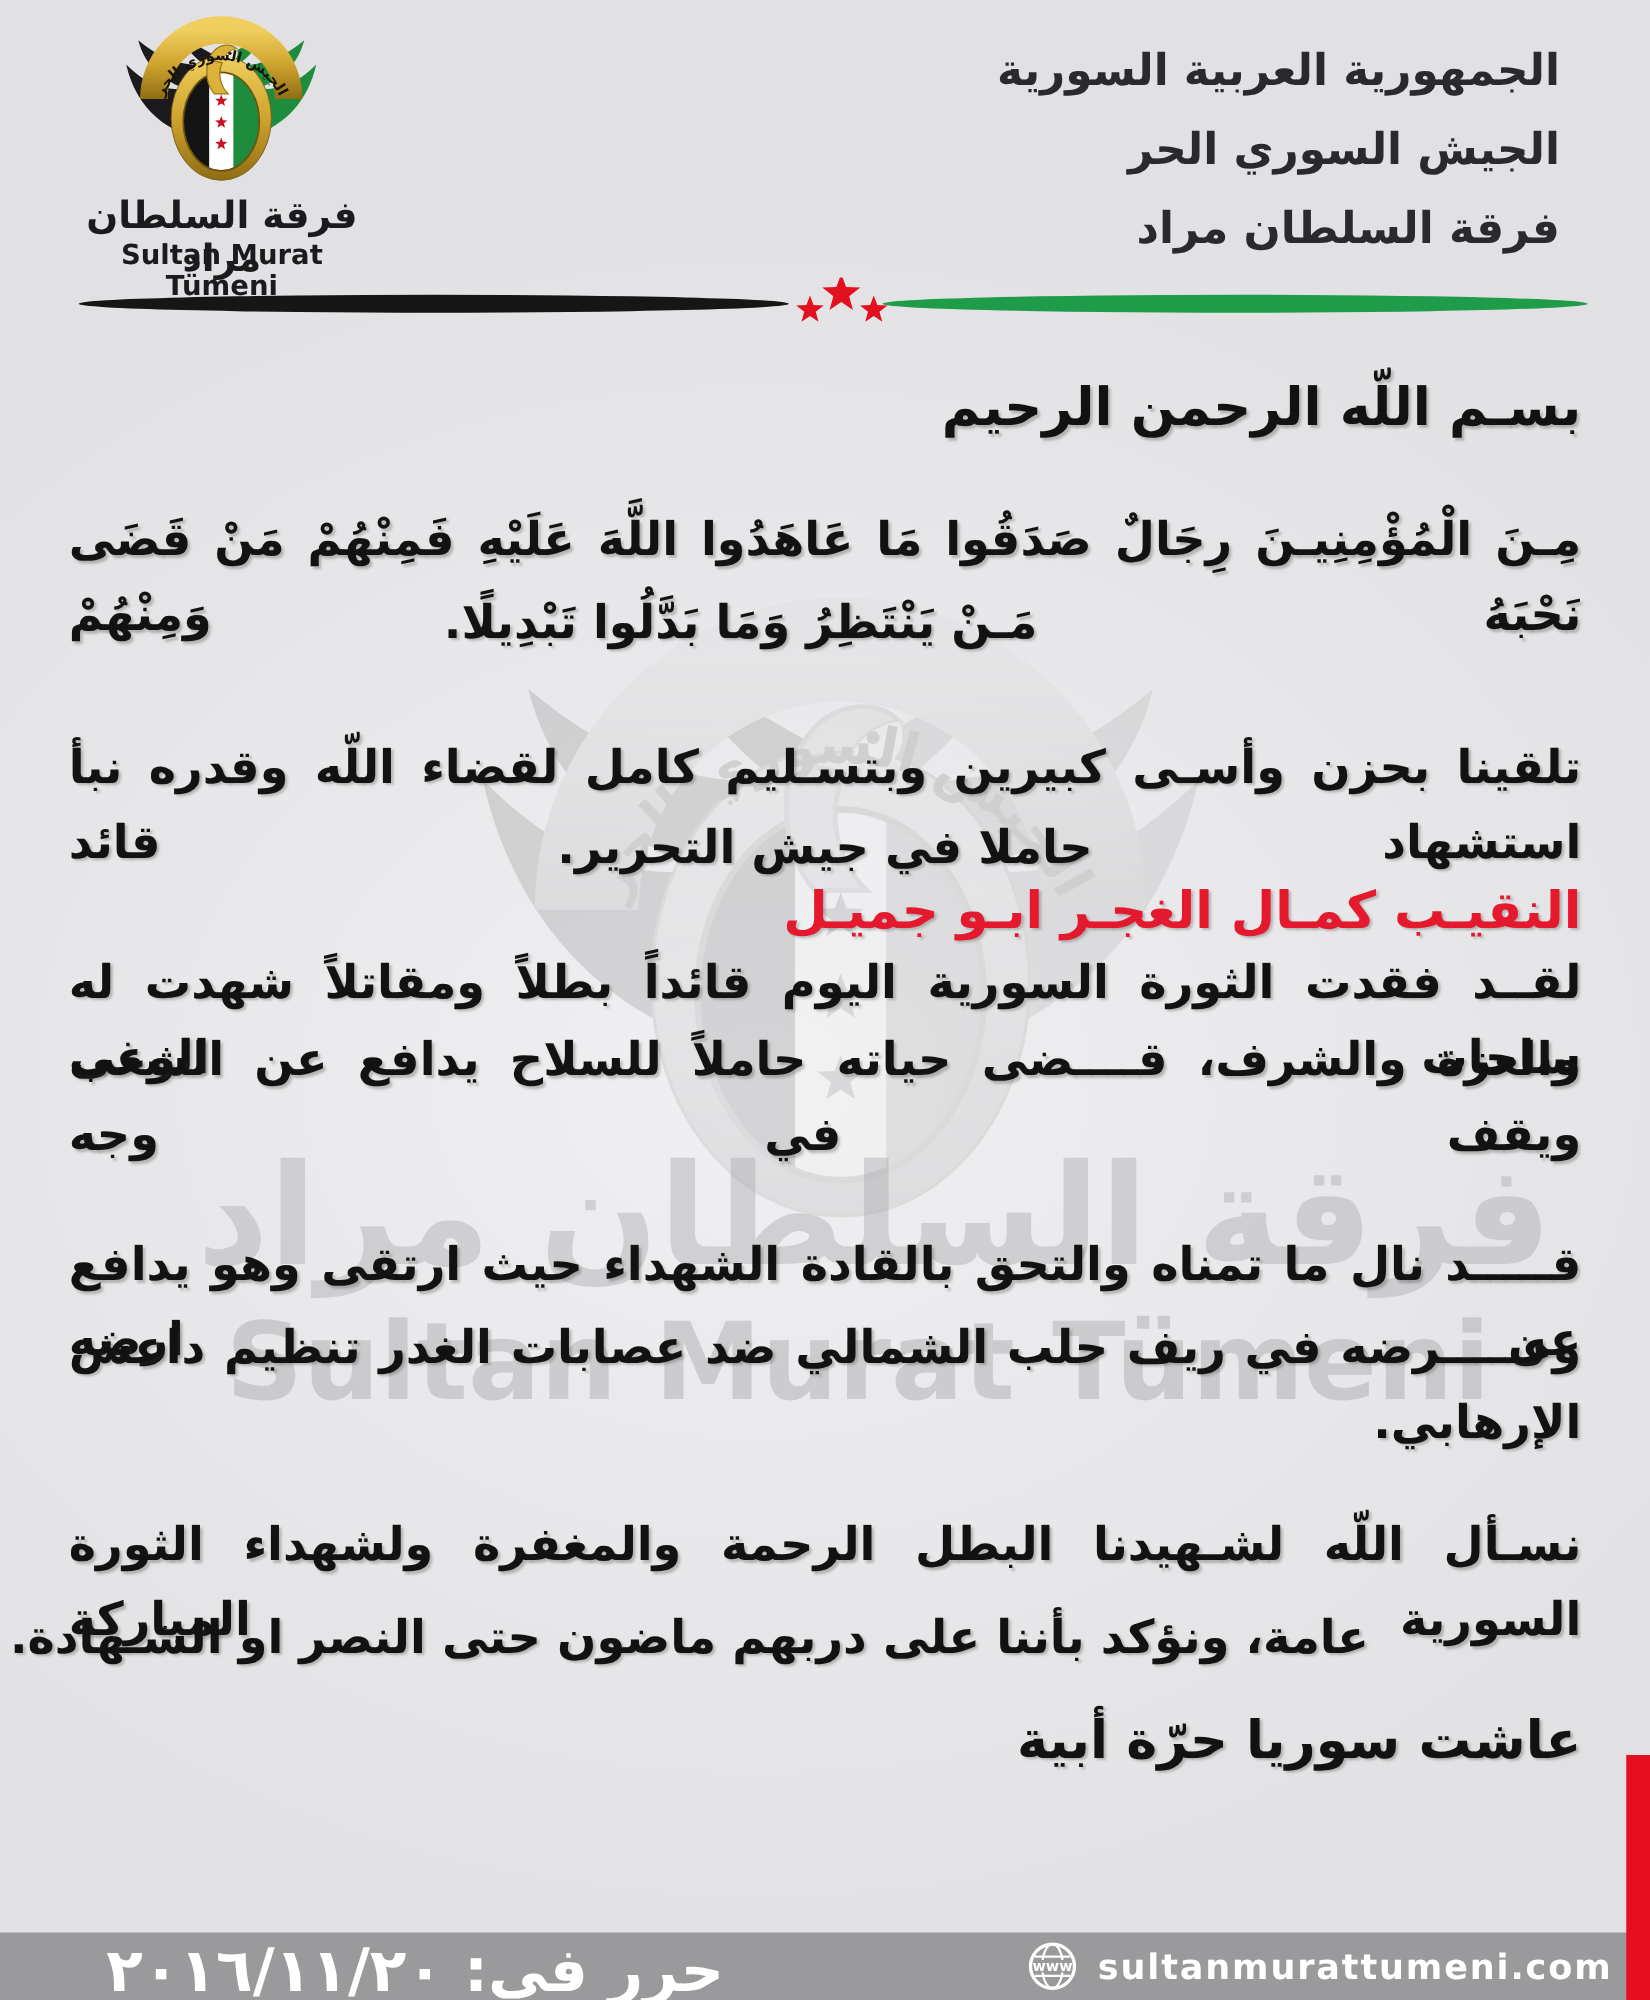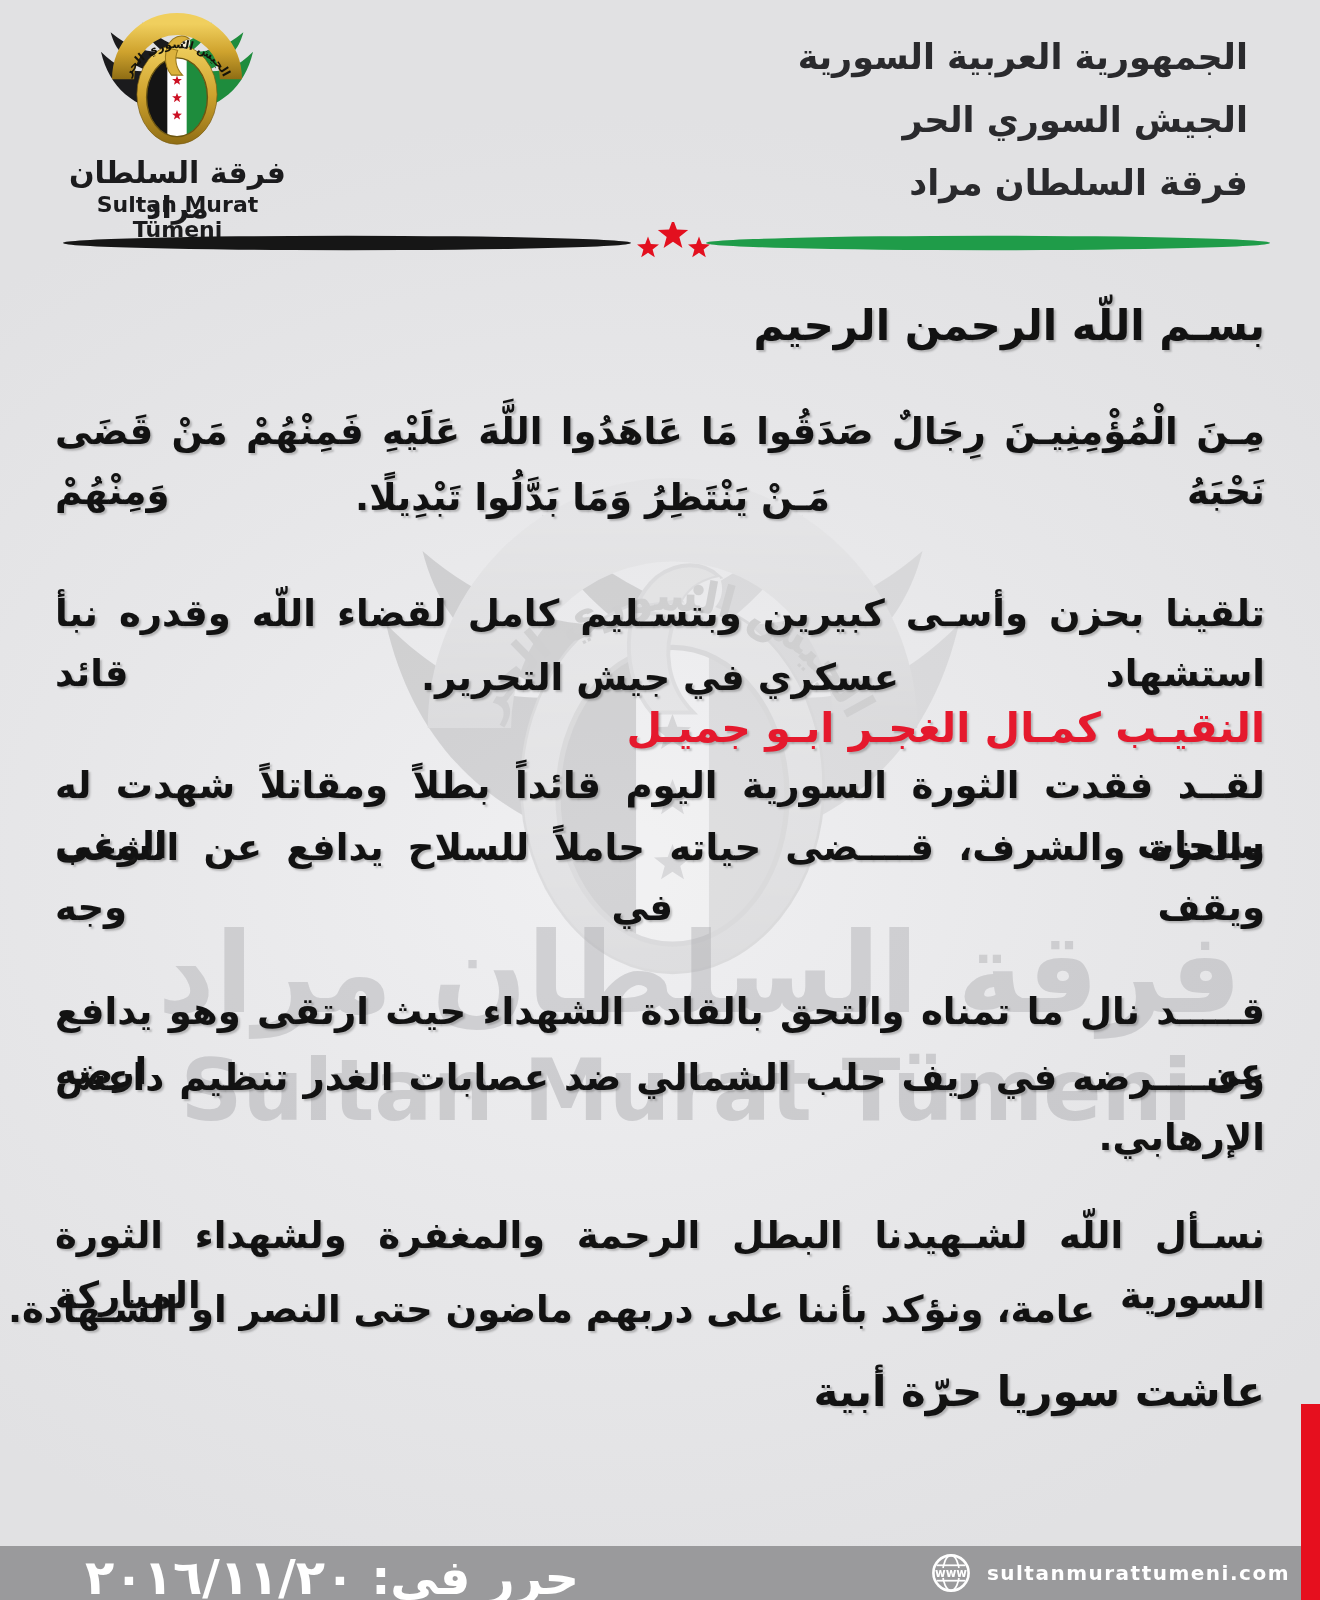--- a/index.html
+++ b/index.html
@@ -35,21 +35,21 @@
   .pr170{padding-right:170px; width:1040px;}
   .basmala{font-size:42px;}
   .redname{color:#e5192d; font-size:41px;}
   .closing{font-size:42px;}
   
   .bar{position:absolute; left:0; top:1546px; width:1320px; height:54px; background:#9a9a9c; z-index:4;}
   .date{position:absolute; left:55px; top:1549px; direction:rtl; color:#fff;
         font-size:48px; font-weight:bold; z-index:5; white-space:nowrap;margin-left:30px;}
   .site{position:absolute; right:30px; top:1551px; display:flex; align-items:center; gap:14px;
         color:#fff; z-index:5;}
-  .site-text{font-size:20px; font-weight:bold; letter-spacing:1.5px;}
+  .site-text{font-size:28px; font-weight:bold; letter-spacing:1.5px;}
   .globe{width:44px; height:44px;}
   .redstripe{position:absolute; right:0; top:1404px; width:19px; height:196px;
              background:#e60f1e; z-index:6;}
 </style>
 </head>
 <body>
 
 <div class="page">
 
   <svg class="logo-svg" viewBox="0 0 240 230">
@@ -114,21 +114,21 @@
   </svg>
   <div class="wm-ar">فرقة السلطان مراد</div>
   <div class="wm-en">Sultan Murat Tümeni</div>
 
   <div class="line basmala center" style="top:296px">بسـم اللّه الرحمن الرحيم</div>
 
   <div class="line stretch" style="top:402px">مِـنَ الْمُؤْمِنِيـنَ رِجَالٌ صَدَقُوا مَا عَاهَدُوا اللَّهَ عَلَيْهِ فَمِنْهُمْ مَنْ قَضَى نَحْبَهُ وَمِنْهُمْ</div>
   <div class="line right pr135" style="top:468px">مَـنْ يَنْتَظِرُ وَمَا بَدَّلُوا تَبْدِيلًا.</div>
 
   <div class="line stretch" style="top:584px">تلقينا بحزن وأسـى كبيرين وبتسـليم كامل لقضاء اللّه وقدره نبأ استشهاد قائد</div>
-  <div class="line right" style="top:648px">عسكري في جيش التحرير.</div>
+  <div class="line right" style="top:648px">حاملا في جيش التحرير.</div>
 
   <div class="line redname center" style="top:698px">النقيـب كمـال الغجـر ابـو جميـل</div>
 
   <div class="line stretch" style="top:756px">لقــد فقدت الثورة السورية اليوم قائداً بطلاً ومقاتلاً شهدت له ساحات الوغى</div>
   <div class="line stretch" style="top:818px">والعزة والشرف، قــــضى حياته حاملاً للسلاح يدافع عن الشعب ويقف في وجه</div>
 
   <div class="line stretch" style="top:982px">قـــــد نال ما تمناه والتحق بالقادة الشهداء حيث ارتقى وهو يدافع عن ارضه</div>
   <div class="line stretch" style="top:1048px">وعـــــرضه في ريف حلب الشمالي ضد عصابات الغدر تنظيم داعش الإرهابي.</div>
 
   <div class="line stretch" style="top:1206px">نسـأل اللّه لشـهيدنا البطل الرحمة والمغفرة ولشهداء الثورة السورية المباركة</div>

